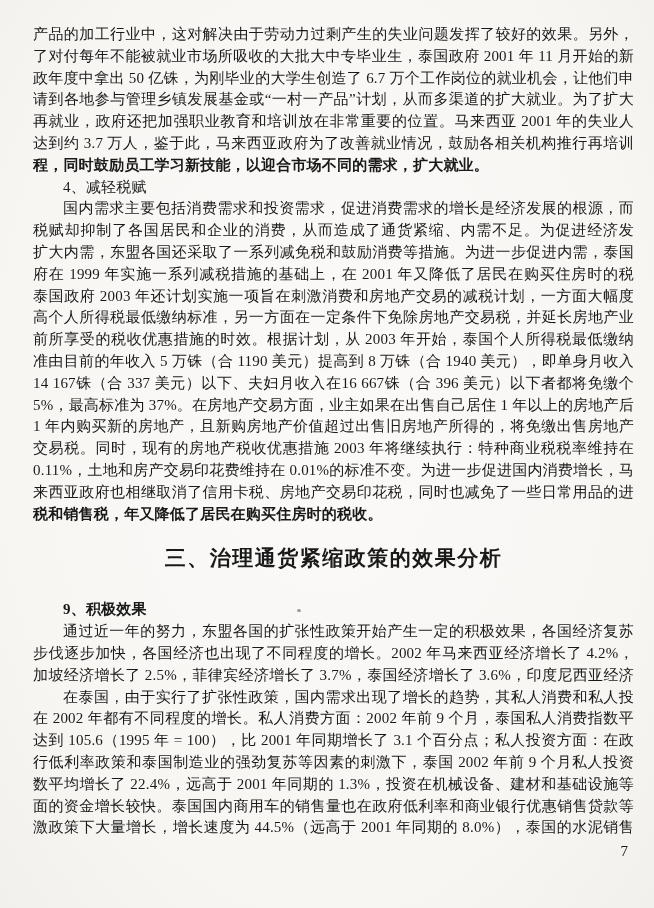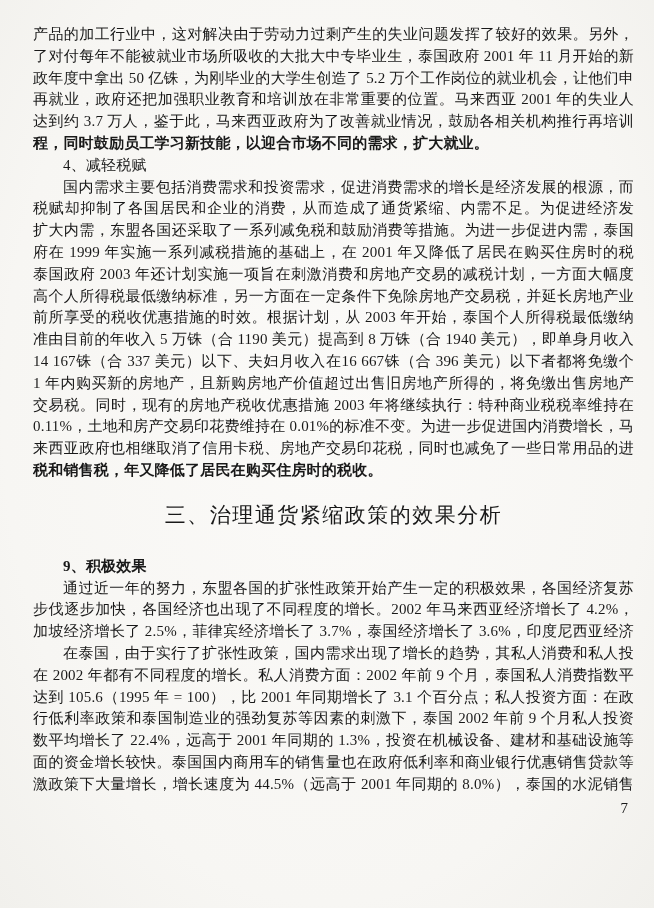--- a/index.html
+++ b/index.html
@@ -49,21 +49,21 @@
   }
   .line.bold{
     font-weight:normal;
   }
   .section-heading{
     margin:0;
     margin-top:16px;
     margin-bottom:24px;
     font-size:21px;
     line-height:34px;
-    font-weight:normal;
+    font-weight:bold;
     text-align:center;
     letter-spacing:1.5px;
   }
   .page-number{
     margin-top:2px;
     font-size:15px;
     line-height:20px;
     text-align:right;
     padding-right:6px;
   }
@@ -78,34 +78,36 @@
   }
 </style>
 </head>
 <body>
 
 <div class="page">
   <div class="content">
     <div>
         <div class="line">产品的加工行业中，这对解决由于劳动力过剩产生的失业问题发挥了较好的效果。另外，为</div>
         <div class="line">了对付每年不能被就业市场所吸收的大批大中专毕业生，泰国政府 2001 年 11 月开始的新财</div>
-        <div class="line">政年度中拿出 50 亿铢，为刚毕业的大学生创造了 5.2 万个工作岗位的就业机会，让他们申</div>
+        <div class="line">政年度中拿出 50 亿铢，为刚毕业的大学生创造了 6.7 万个工作岗位的就业机会，让他们申</div>
+        <div class="line">请到各地参与管理乡镇发展基金或“一村一产品”计划，从而多渠道的扩大就业。为了扩大</div>
         <div class="line">再就业，政府还把加强职业教育和培训放在非常重要的位置。马来西亚 2001 年的失业人数</div>
         <div class="line">达到约 3.7 万人，鉴于此，马来西亚政府为了改善就业情况，鼓励各相关机构推行再培训课</div>
         <div class="line last">程，同时鼓励员工学习新技能，以迎合市场不同的需求，扩大就业。</div>
         <div class="line indent last bold">4、减轻税赋</div>
         <div class="line indent">国内需求主要包括消费需求和投资需求，促进消费需求的增长是经济发展的根源，而高</div>
         <div class="line">税赋却抑制了各国居民和企业的消费，从而造成了通货紧缩、内需不足。为促进经济发展，</div>
         <div class="line">扩大内需，东盟各国还采取了一系列减免税和鼓励消费等措施。为进一步促进内需，泰国政</div>
         <div class="line">府在 1999 年实施一系列减税措施的基础上，在 2001 年又降低了居民在购买住房时的税收。</div>
         <div class="line">泰国政府 2003 年还计划实施一项旨在刺激消费和房地产交易的减税计划，一方面大幅度提</div>
         <div class="line">高个人所得税最低缴纳标准，另一方面在一定条件下免除房地产交易税，并延长房地产业目</div>
         <div class="line">前所享受的税收优惠措施的时效。根据计划，从 2003 年开始，泰国个人所得税最低缴纳标</div>
         <div class="line">准由目前的年收入 5 万铢（合 1190 美元）提高到 8 万铢（合 1940 美元），即单身月收入在</div>
         <div class="line">14 167铢（合 337 美元）以下、夫妇月收入在16 667铢（合 396 美元）以下者都将免缴个人所</div>
+        <div class="line">5%，最高标准为 37%。在房地产交易方面，业主如果在出售自己居住 1 年以上的房地产后</div>
         <div class="line">1 年内购买新的房地产，且新购房地产价值超过出售旧房地产所得的，将免缴出售房地产的</div>
         <div class="line">交易税。同时，现有的房地产税收优惠措施 2003 年将继续执行：特种商业税税率维持在</div>
         <div class="line">0.11%，土地和房产交易印花费维持在 0.01%的标准不变。为进一步促进国内消费增长，马</div>
         <div class="line">来西亚政府也相继取消了信用卡税、房地产交易印花税，同时也减免了一些日常用品的进口</div>
         <div class="line last">税和销售税，年又降低了居民在购买住房时的税收。</div>
       </div>
     <h2 class="section-heading">三、治理通货紧缩政策的效果分析</h2>
     <div>
         <div class="line indent last">9、积极效果</div>
         <div class="line indent">通过近一年的努力，东盟各国的扩张性政策开始产生一定的积极效果，各国经济复苏的</div>

